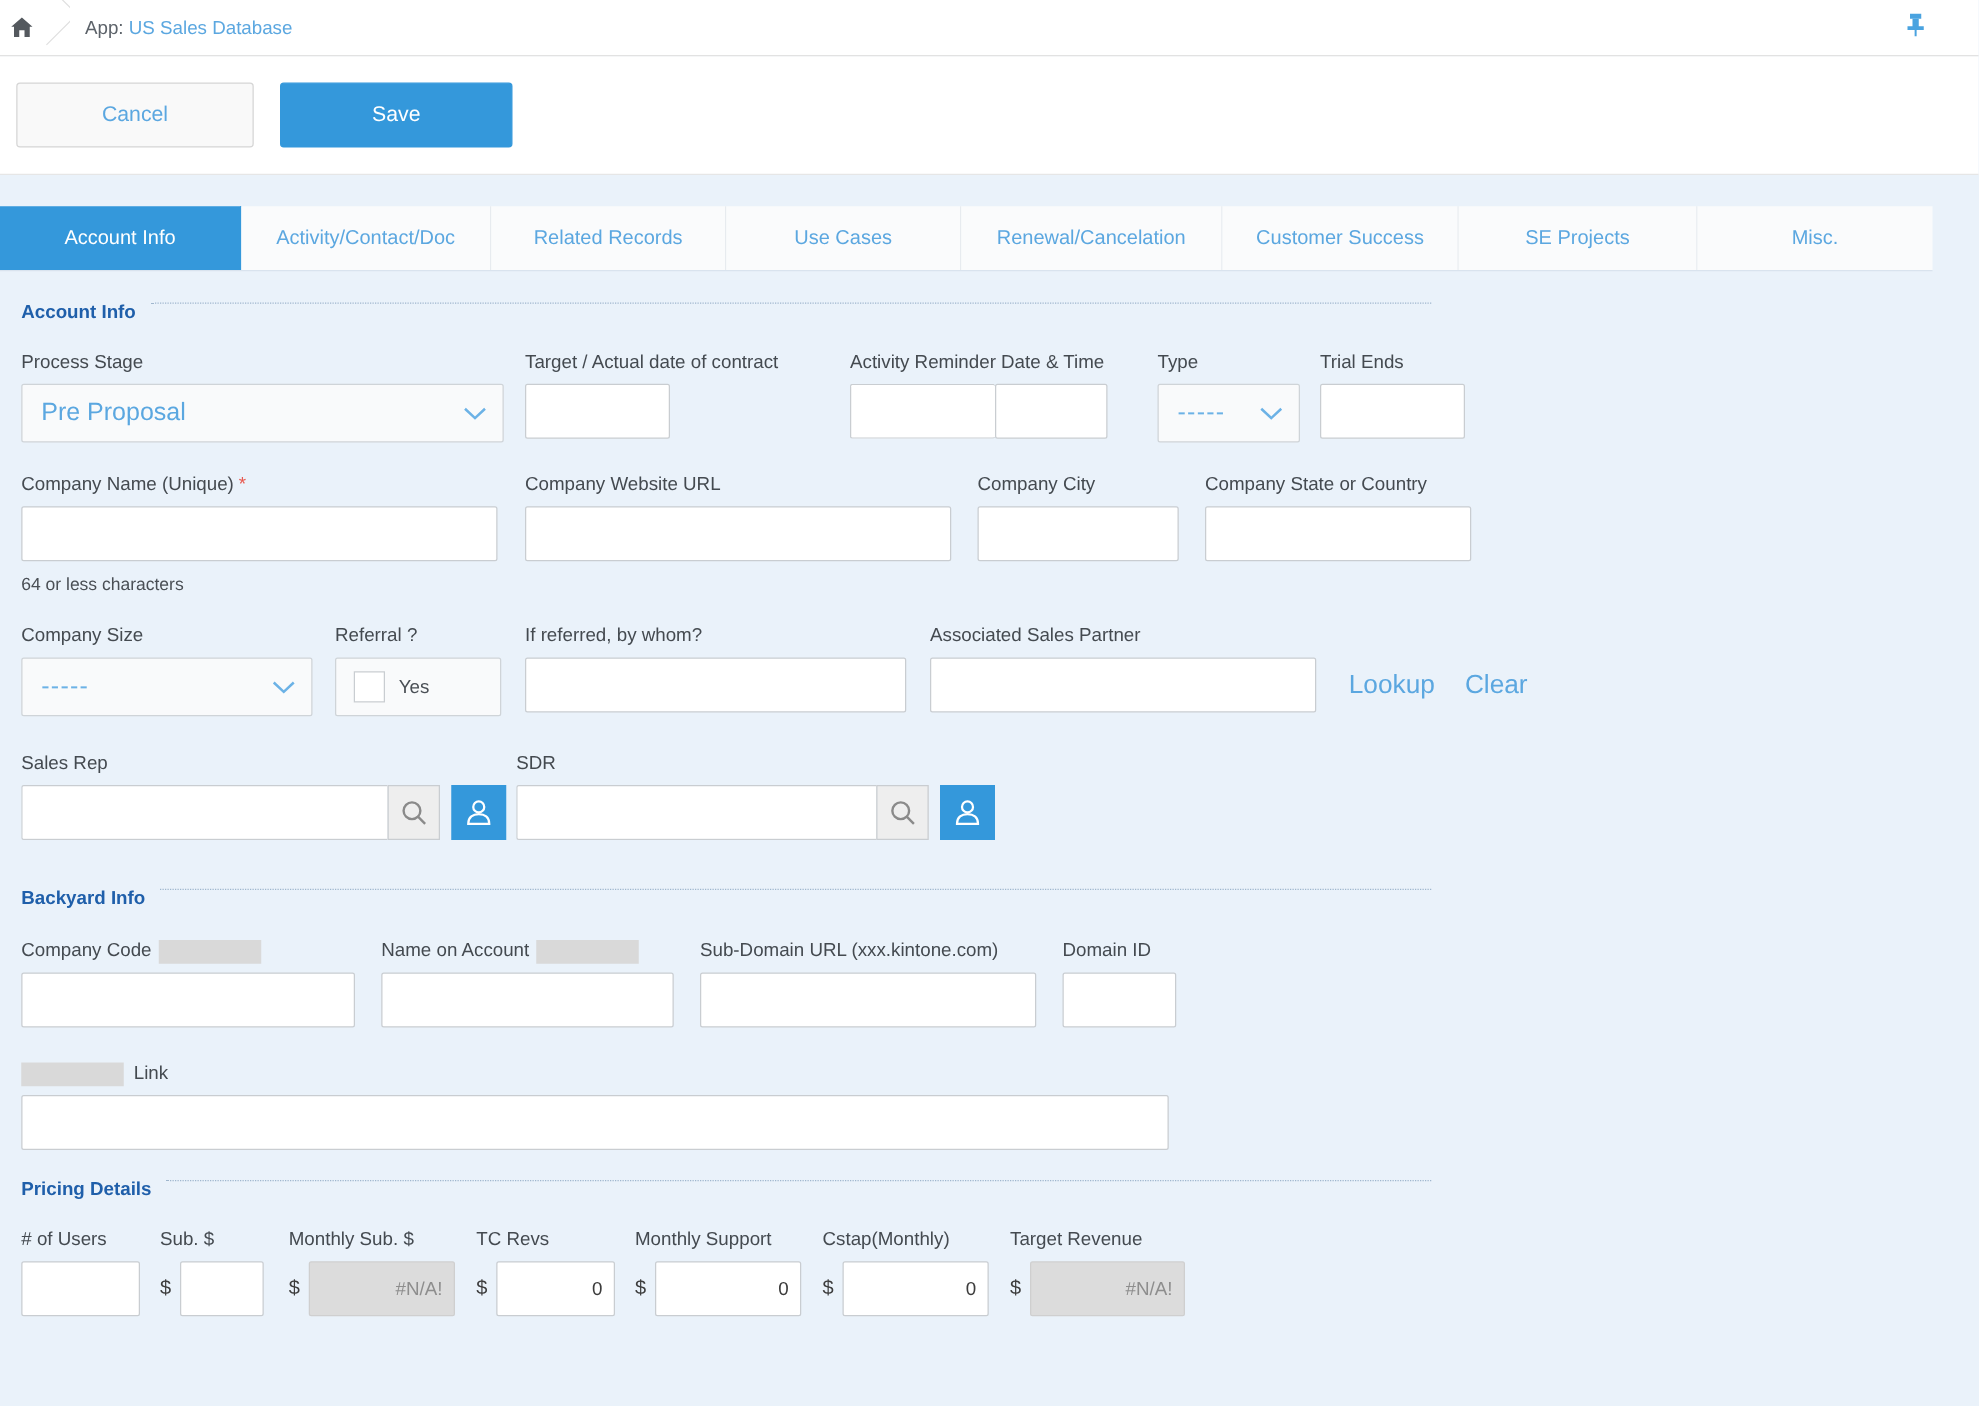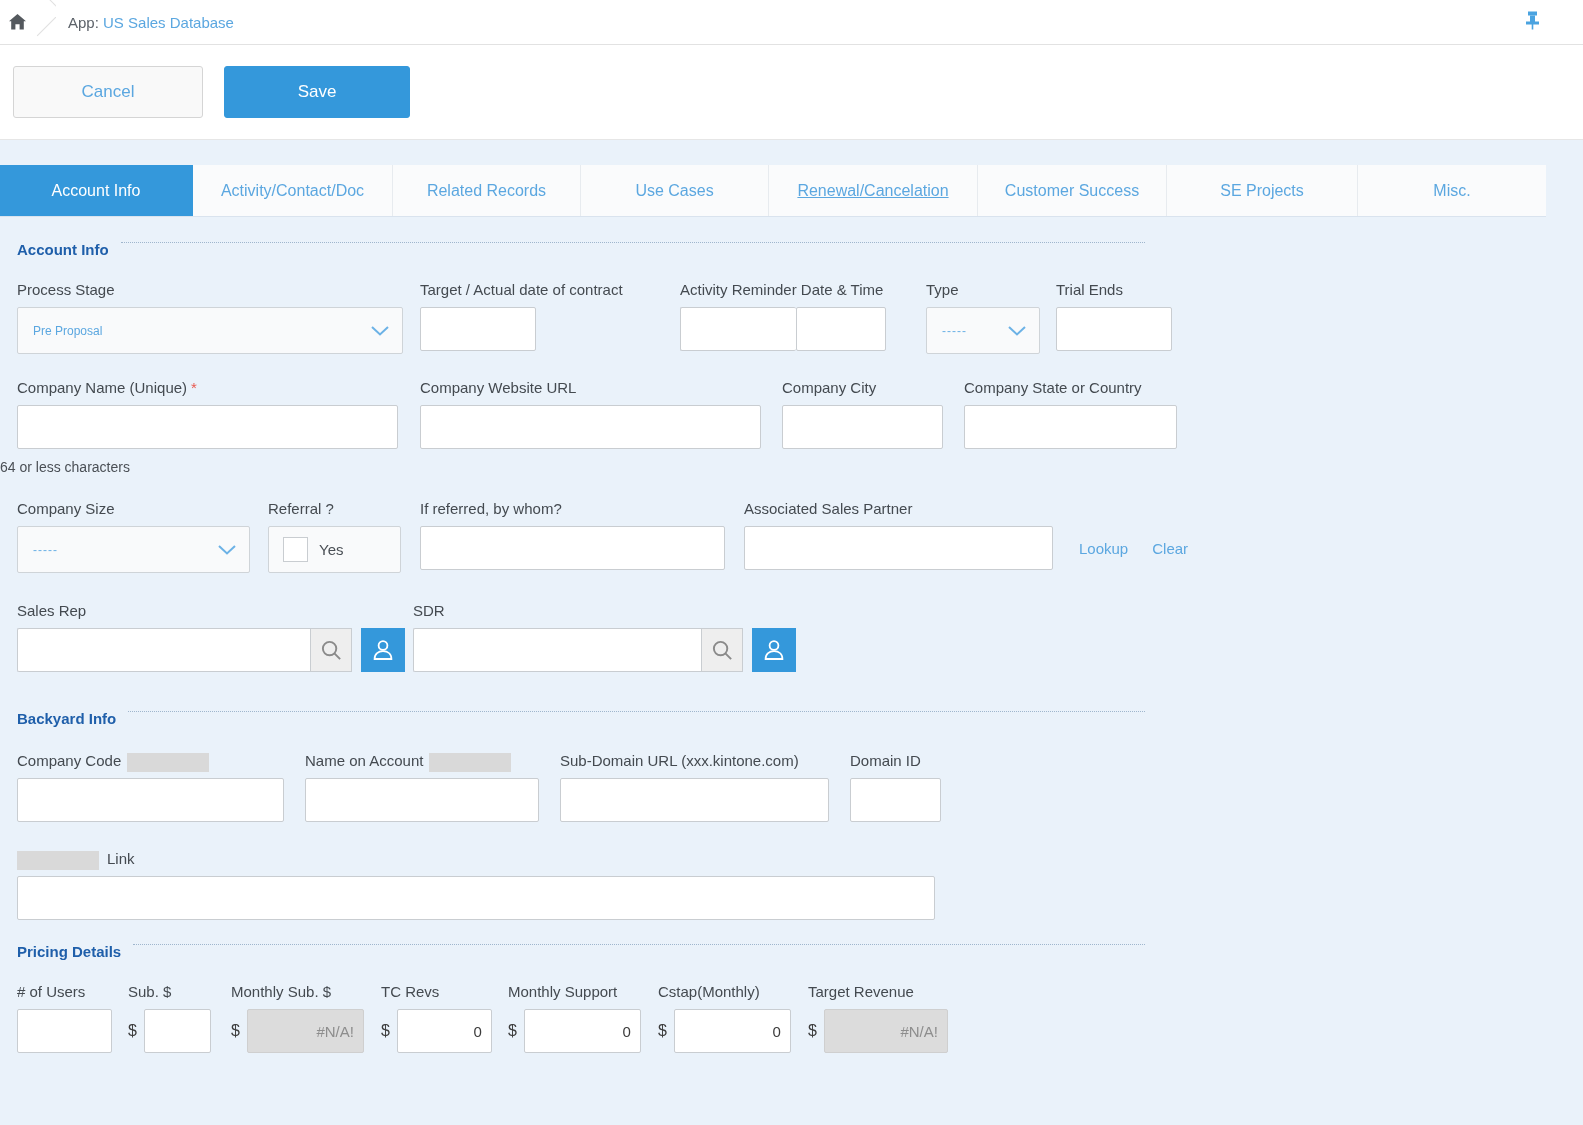--- a/index.html
+++ b/index.html
@@ -56,21 +56,21 @@
     width:1546px;
   }
   .tab{
     display:flex; align-items:center; justify-content:center;
     background:#fafbfc; color:#5ba7e0; font-size:16px;
     border-right:1px solid #e7ebef;
     cursor:pointer; white-space:nowrap;
   }
   .tab.active{ background:#3498db; color:#fff; font-weight:normal; border-right-color:#3498db;}
   .tab-0{width:193px;} .tab-1{width:200px;} .tab-2{width:188px;}
-  .tab-3{width:188px;} .tab-4{width:209px;text-decoration:underline;} .tab-5{width:189px;}
+  .tab-3{width:188px;} .tab-4{width:209px;} .tab-5{width:189px;}
   .tab-6{width:191px;} .tab-7{width:188px; border-right:none;}
 
   
   .form{ padding:0 0 0 0; }
 
   .section-head{
     display:flex; align-items:center; gap:0;
     margin:24px 0 0 17px; width:1128px;
   }
   .section-title{
@@ -99,53 +99,53 @@
     height:44px; background:#fff; border:1px solid #c9cdd1;
     border-radius:2px; font-size:15px; color:#3c3c3c;
     padding:0 9px; outline:none; font-family:"Liberation Sans", sans-serif;
   }
   .inp.ro{ background:#dcdcdc; color:#8d8d8d; text-align:right; border-color:#cfcfcf;}
   .inp.num{ text-align:right; }
 
   .sel{
     height:47px; background:#f9fafb; border:1px solid #cfd4d8; border-radius:2px;
     display:flex; align-items:center; padding:0 12px 0 15px;
-    color:#5ba7e0; font-size:12px; cursor:pointer; justify-content:space-between;
+    color:#5ba7e0; font-size:20px; cursor:pointer; justify-content:space-between;
   }
   .sel .ph{ color:#6cb2e6; letter-spacing:1px; }
   .chev{ margin-left:10px; }
 
   .datepair{ display:flex; }
   .datepair .inp:first-child{ border-right:none; }
 
   .checkbox-box{
     height:47px; border:1px solid #cfd4d8; background:#f9fafb;
     display:flex; align-items:center; padding:14px 14px; gap:11px;
     width:133px; cursor:pointer; border-radius:2px;
   }
   .cb{ width:25px; height:25px; background:#fff; border:1px solid #c9cdd1; }
   .cb-label{ color:#4a4f55; font-size:15px; }
 
-  .linkbtn{ color:#5ba7e0; font-size:15px; cursor:pointer; }
+  .linkbtn{ color:#5ba7e0; font-size:21px; cursor:pointer; }
 
   .userpicker{ display:flex; align-items:stretch; }
   .userpicker .inp{ border-right:none; border-radius:2px 0 0 2px; }
   .srch-btn{
     width:42px; height:44px; background:#eeeeee; border:1px solid #c9cdd1;
     display:flex; align-items:center; justify-content:center; cursor:pointer;
   }
   .usr-btn{
     width:44px; height:44px; background:#3498db; margin-left:9px;
     display:flex; align-items:center; justify-content:center; cursor:pointer;
   }
 
   .money{ display:flex; align-items:center; }
   .money .dollar{ font-size:16px; color:#3c3c3c; margin-right:7px; }
 
-  .helper{ font-size:14px; color:#4a4f55; margin-top:10px; }
+  .helper{ font-size:14px; color:#4a4f55; margin-left:17px; margin-top:10px; }
 </style>
 </head>
 <body>
 
 <div class="topbar">
   <div class="home-cell">
     <svg class="home-icon" width="19" height="18" viewBox="0 0 19 18">
       <path d="M9.5 1 L18 8.3 L15.8 8.3 L15.8 16.6 L11.6 16.6 L11.6 11.2 L7.4 11.2 L7.4 16.6 L3.2 16.6 L3.2 8.3 L1 8.3 Z" fill="#54595e"></path>
     </svg>
   </div>

